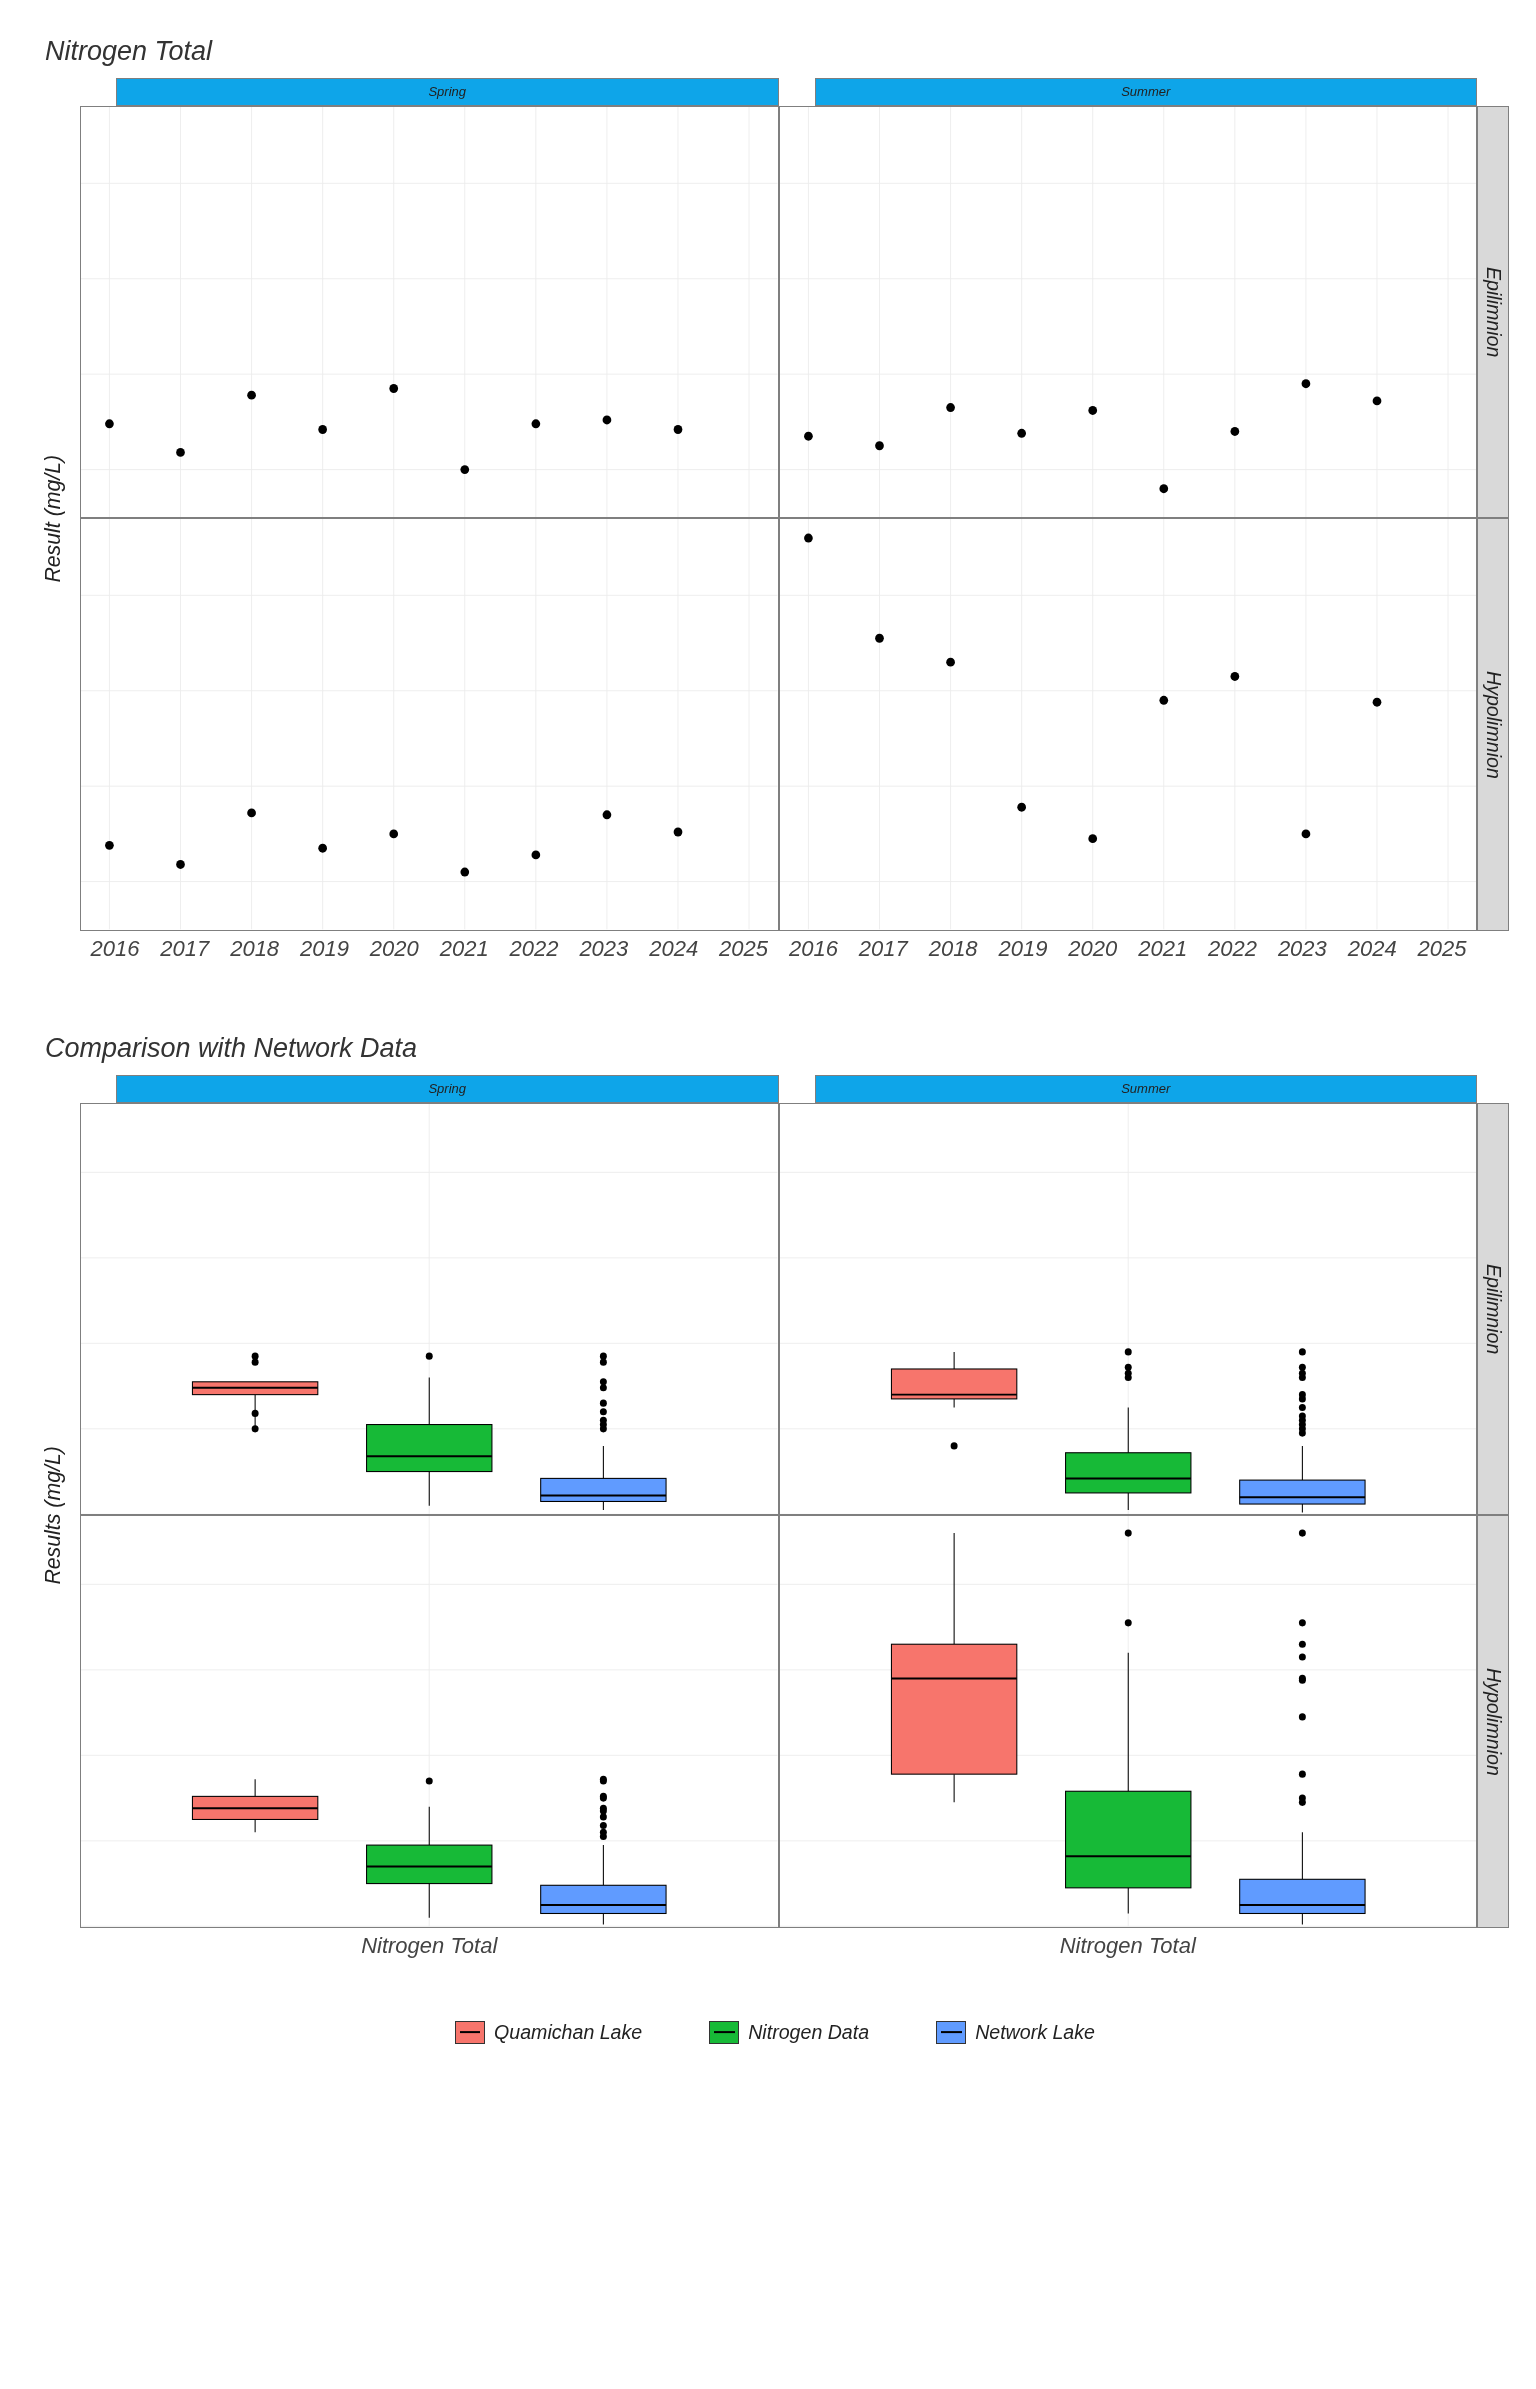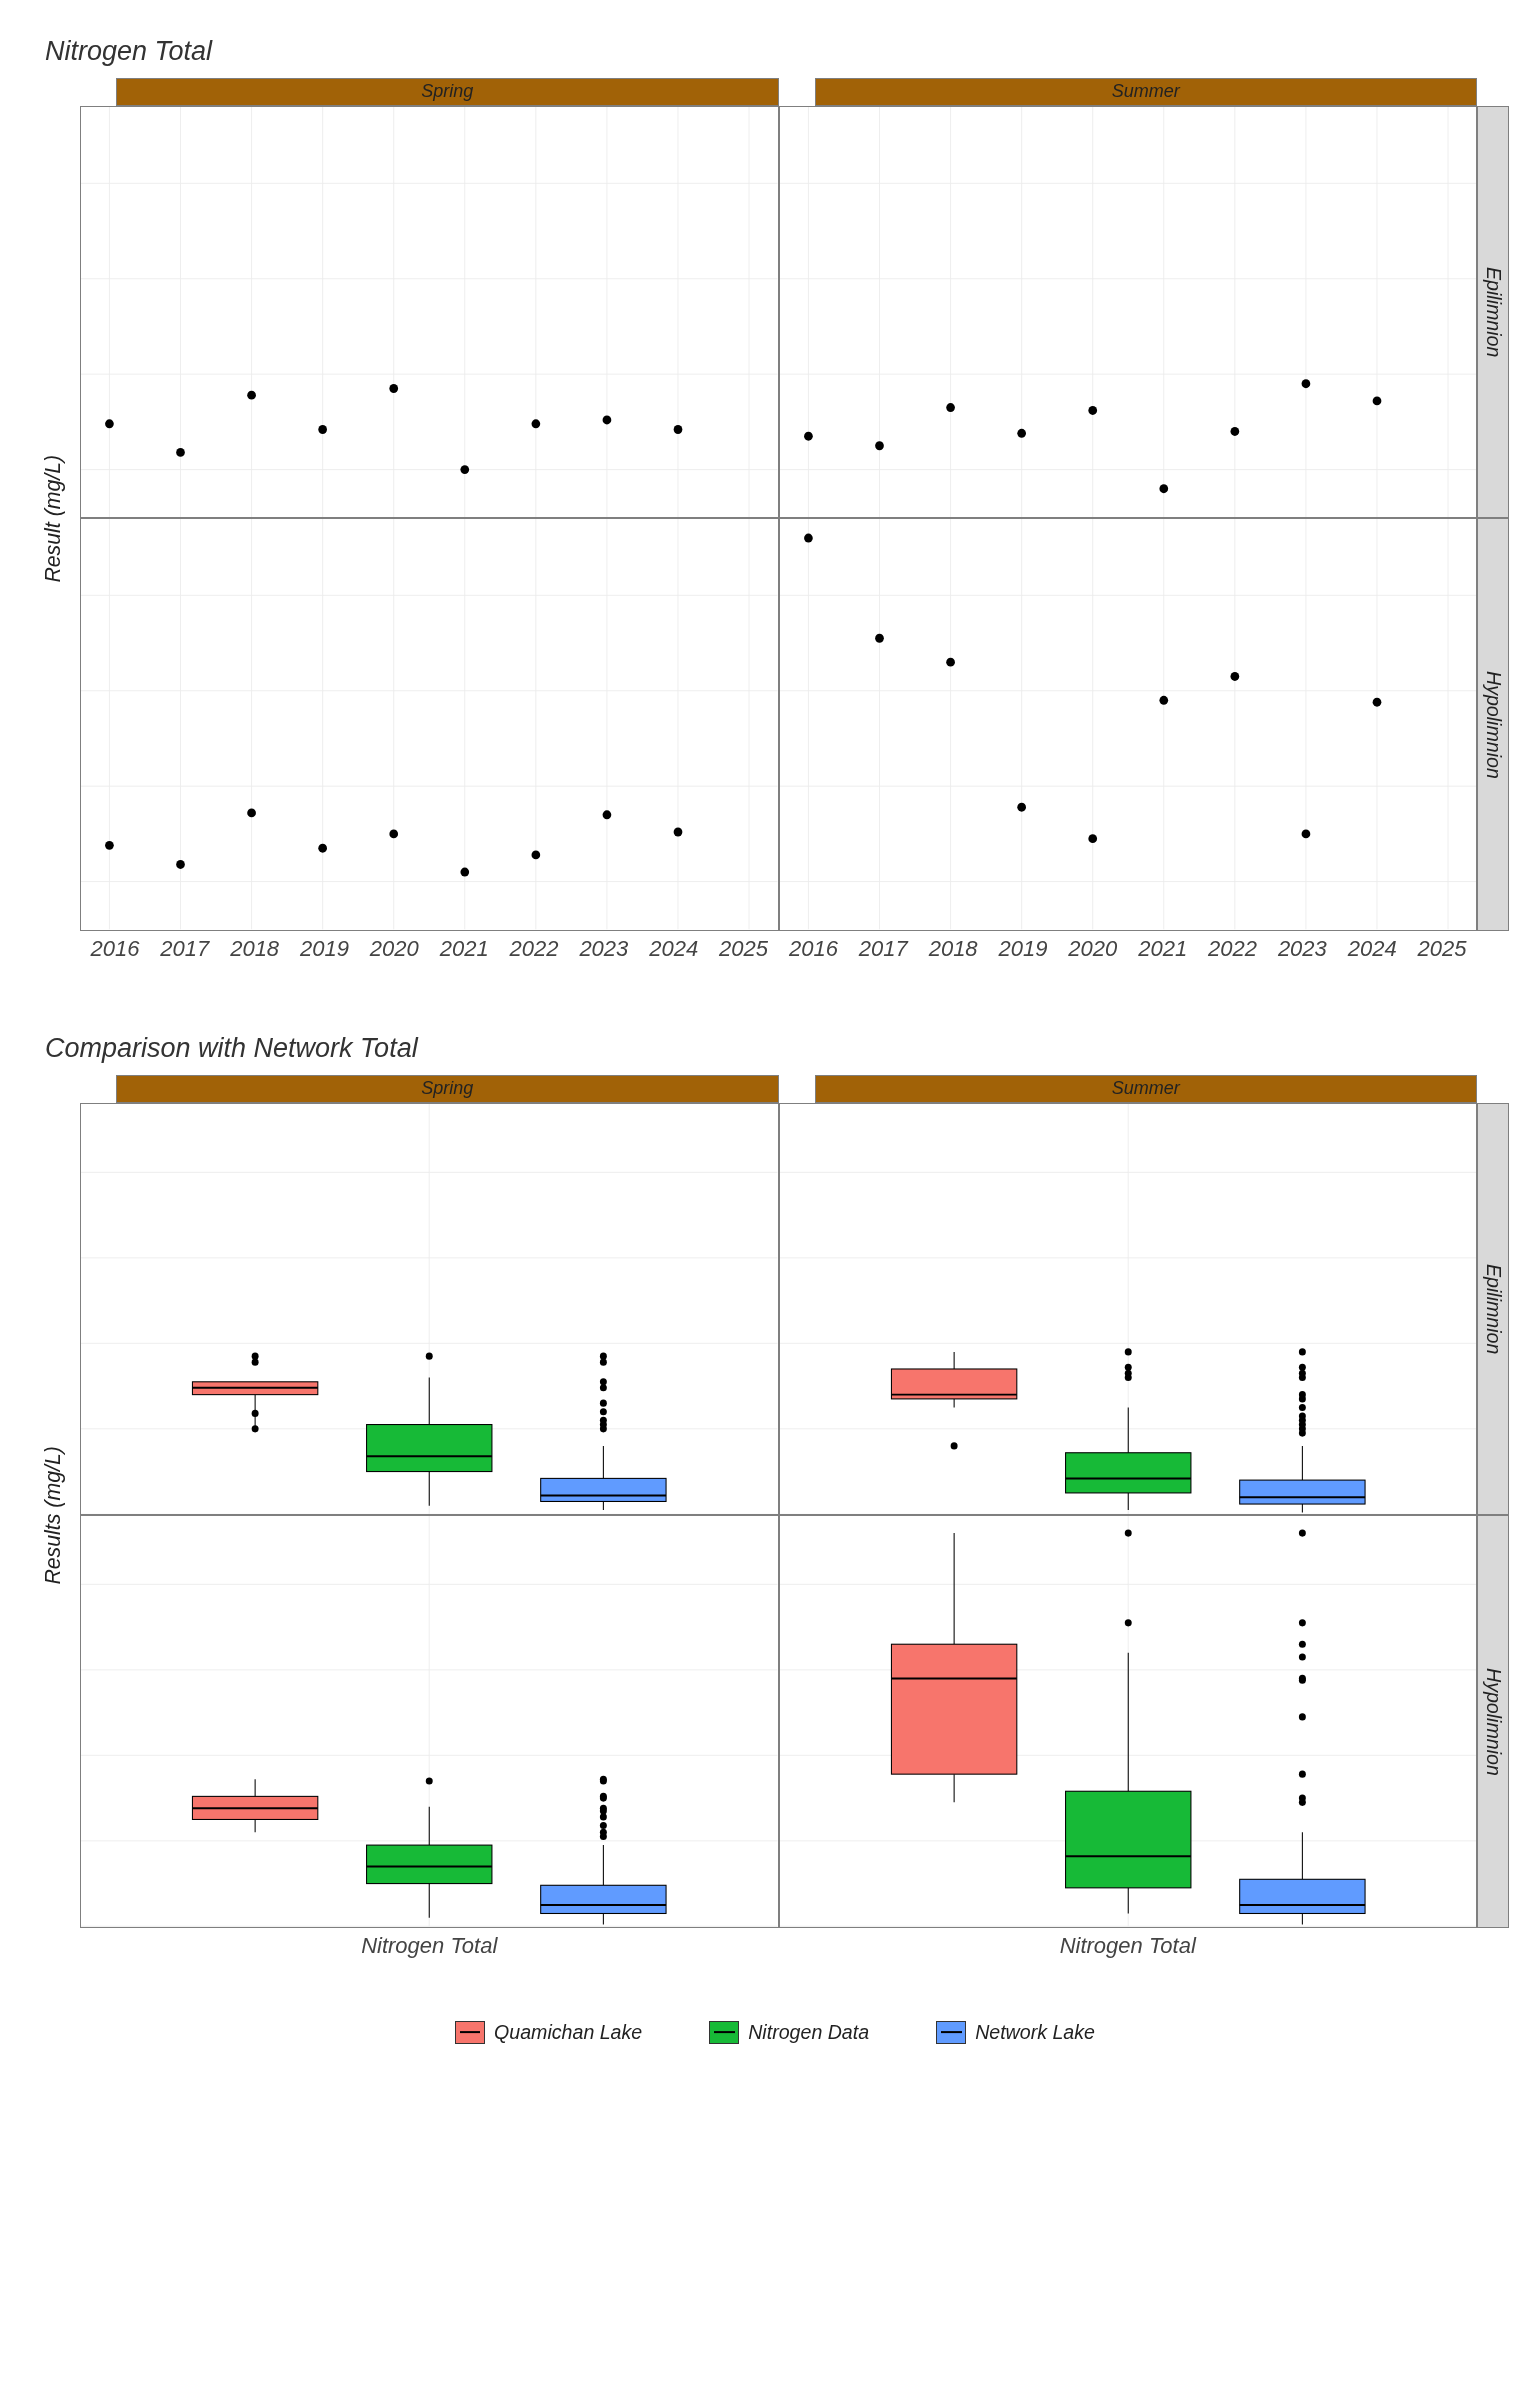--- a/index.html
+++ b/index.html
@@ -19,26 +19,26 @@
   }
   .facet-grid {
     display: grid;
     position: relative;
   }
   .grid-2x2 {
     grid-template-columns: 53px 1fr 1fr 32px;
     grid-template-rows: 28.4px 1fr 1fr;
   }
   .col-strip {
-    background: #a16207;
+    background: #0ea5e9;
     border: 0.9px solid #7f7f7f;
     display: flex;
     align-items: center;
     justify-content: center;
-    font-size: 18px;
+    font-size: 13px;
     color: #222;
     margin-left: 36px;
   }
   .row-strip {
     background: #d9d9d9;
     border: 0.9px solid #7f7f7f;
     display: flex;
     align-items: center;
     justify-content: center;
     writing-mode: vertical-rl;
@@ -259,21 +259,21 @@
         <span>2021</span>
         <span>2022</span>
         <span>2023</span>
         <span>2024</span>
         <span>2025</span>
       </div>
   </div>
 </div>
 
 <div class="chart-block">
-  <h2 class="chart-title">Comparison with Network Total</h2>
+  <h2 class="chart-title">Comparison with Network Data</h2>
 
   <div class="facet-grid grid-2x2" style="height:853px;">
     <div></div>
     <div class="col-strip">Spring</div>
     <div class="col-strip">Summer</div>
     <div></div>
 
     <div class="y-axis-label" style="grid-column:1;">Results (mg/L)</div>
 
     <div class="panel" style="position:relative;">

